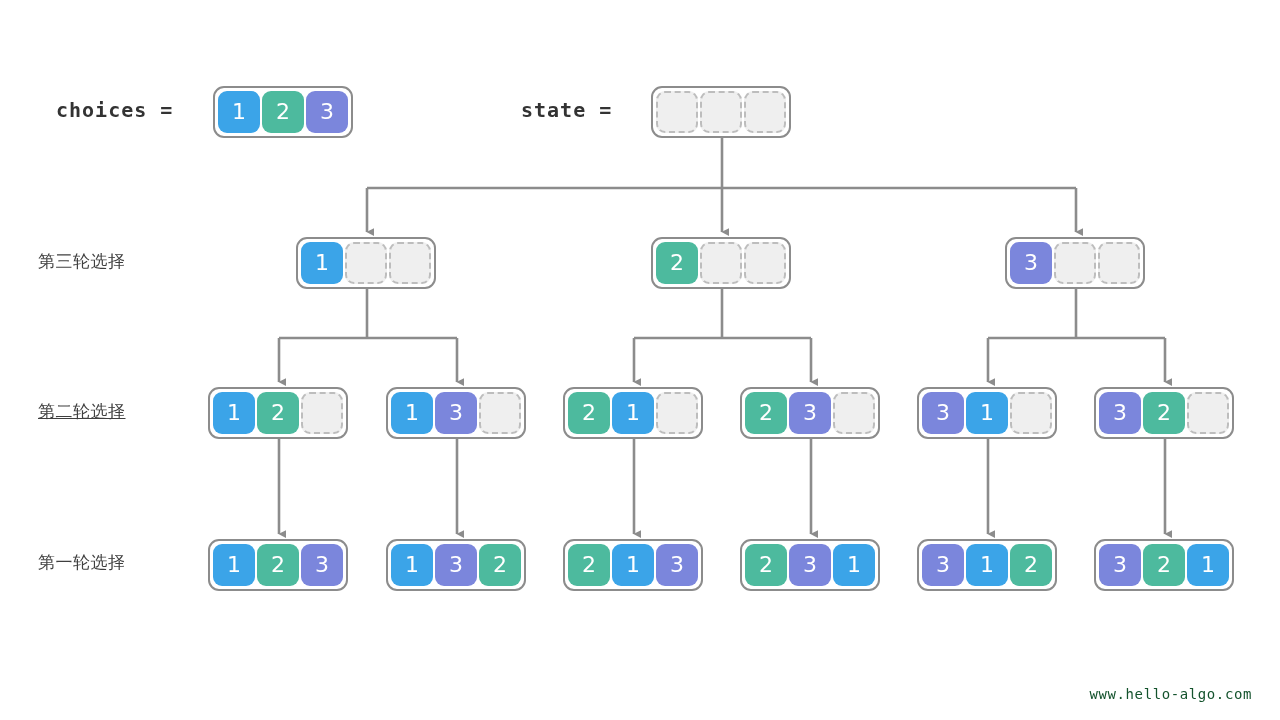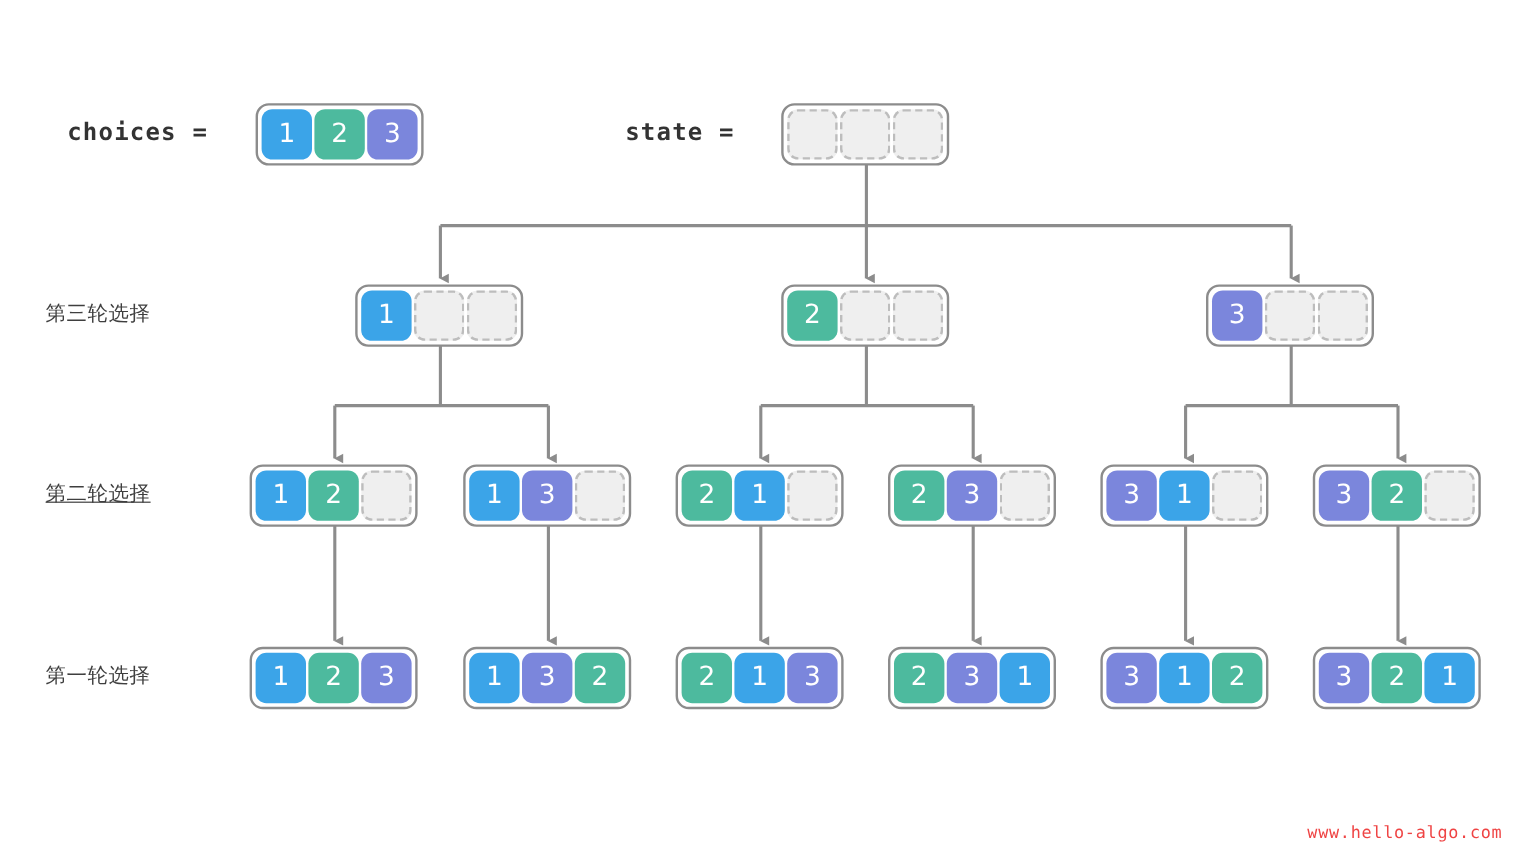--- a/index.html
+++ b/index.html
@@ -76,21 +76,21 @@
   .cell.empty {
     background: #efefef;
     border: 2px dashed #bdbdbd;
     color: transparent;
   }
 
   .watermark {
     position: absolute;
     right: 28px;
     bottom: 18px;
-    color: #ef4444;
+    color: #14532d;
     font-size: 14px;
     font-family: "DejaVu Sans Mono", "Liberation Mono", monospace;
     letter-spacing: 0.6px;
   }
 </style>
 </head>
 <body>
 
 <div id="canvas">
 

